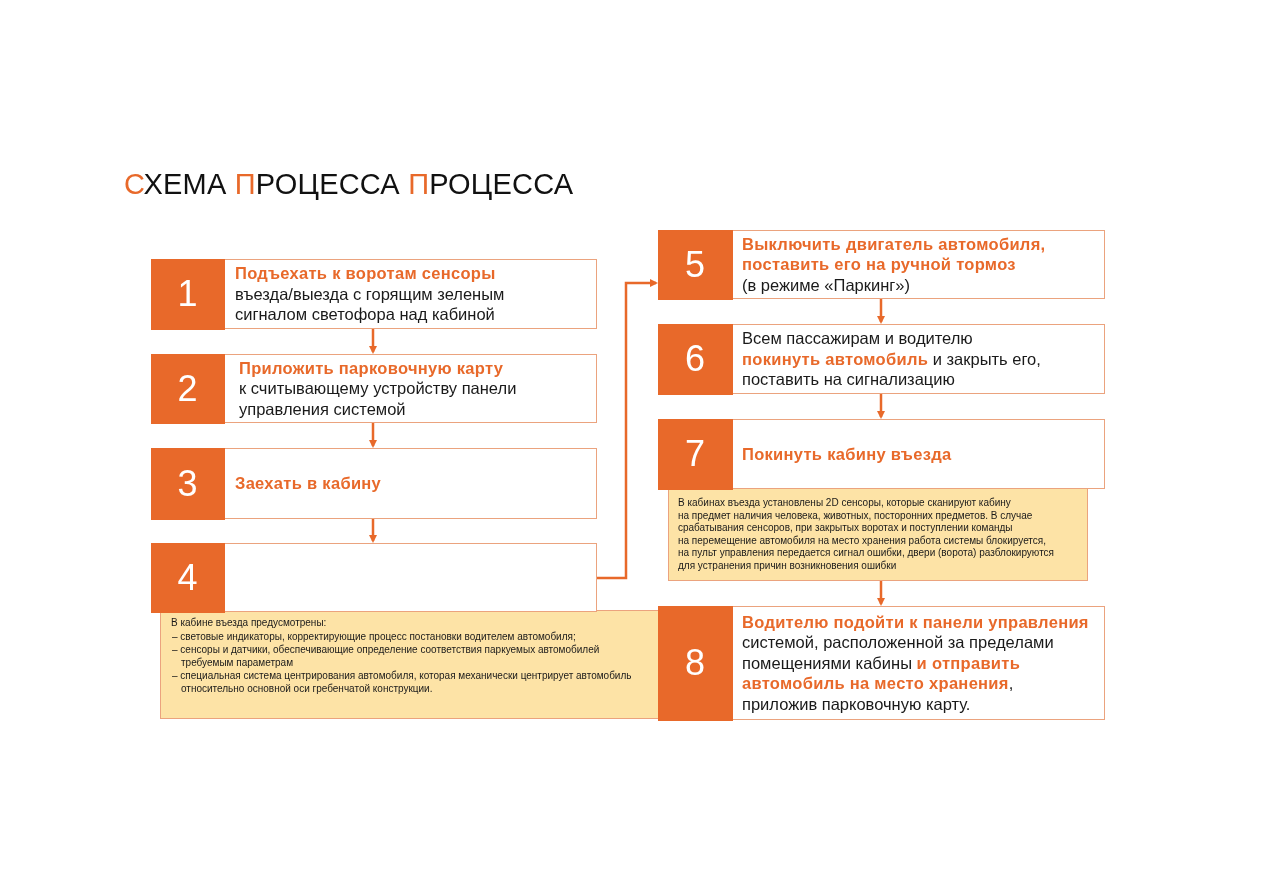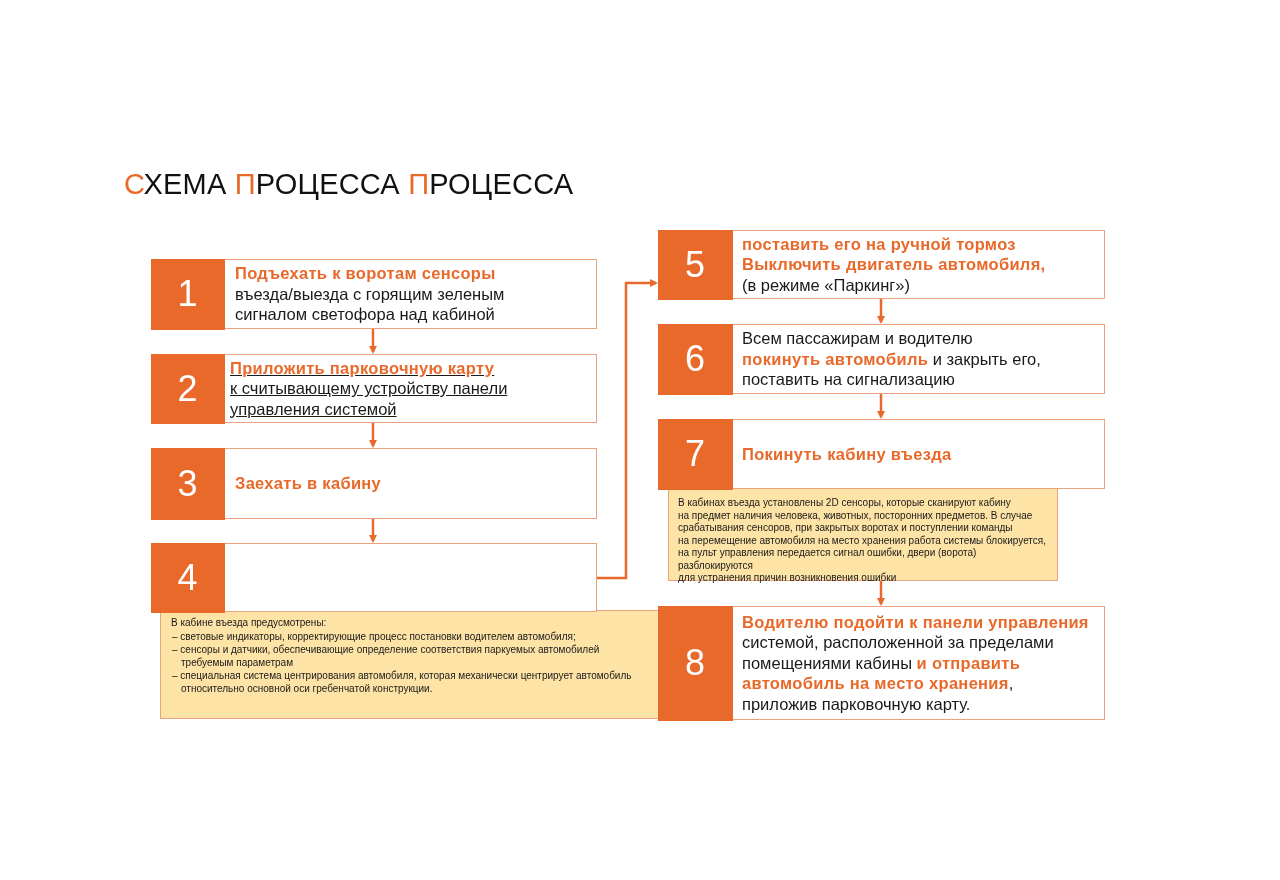--- a/index.html
+++ b/index.html
@@ -68,21 +68,21 @@
   <div class="num" style="width:74px;">1</div>
   <div class="txt" style="left:83px;">
       <div><span class="hl">Подъехать к воротам сенсоры</span></div>
       <div><span>въезда/выезда с горящим зеленым</span></div>
       <div><span>сигналом светофора над кабиной</span></div>
     </div>
 </div>
 
 <div class="step" style="left:151px;top:354px;width:446px;height:69px;">
   <div class="num" style="width:74px;">2</div>
-  <div class="txt" style="left:78px;text-decoration:underline;">
+  <div class="txt" style="left:87px;">
       <div><span class="hl">Приложить парковочную карту</span></div>
       <div><span>к считывающему устройству панели</span></div>
       <div><span>управления системой</span></div>
     </div>
 </div>
 
 <div class="step" style="left:151px;top:448px;width:446px;height:71px;">
   <div class="num" style="width:74px;">3</div>
   <div class="txt" style="left:83px;">
       <div><span class="hl">Заехать в кабину</span></div>
@@ -98,36 +98,36 @@
     </ul>
 </div>
 
 <div class="step" style="left:151px;top:543px;width:446px;height:69px;">
   <div class="num" style="width:74px;">4</div>
 </div>
 
 <div class="step" style="left:658px;top:230px;width:447px;height:69px;">
   <div class="num" style="width:75px;">5</div>
   <div class="txt" style="left:83px;">
+      <div><span class="hl">Выключить двигатель автомобиля,</span></div>
       <div><span class="hl">поставить его на ручной тормоз</span></div>
-      <div><span class="hl">Выключить двигатель автомобиля,</span></div>
       <div><span>(в режиме «Паркинг»)</span></div>
     </div>
 </div>
 
 <div class="step" style="left:658px;top:324px;width:447px;height:70px;">
   <div class="num" style="width:75px;">6</div>
   <div class="txt" style="left:83px;">
       <div><span>Всем пассажирам и водителю</span></div>
       <div><span class="hl">покинуть автомобиль</span><span> и закрыть его,</span></div>
       <div><span>поставить на сигнализацию</span></div>
     </div>
 </div>
 
-<div class="note" style="left:668px;top:487px;width:390px;height:94px;padding:9px 8px 0 9px;">
+<div class="note" style="left:668px;top:487px;width:420px;height:94px;padding:9px 8px 0 9px;">
   <div id="note7lines">
       <div>В кабинах въезда установлены 2D сенсоры, которые сканируют кабину</div>
       <div>на предмет наличия человека, животных, посторонних предметов. В случае</div>
       <div>срабатывания сенсоров, при закрытых воротах и поступлении команды</div>
       <div>на перемещение автомобиля на место хранения работа системы блокируется,</div>
       <div>на пульт управления передается сигнал ошибки, двери (ворота) разблокируются</div>
       <div>для устранения причин возникновения ошибки</div>
     </div>
 </div>
 

